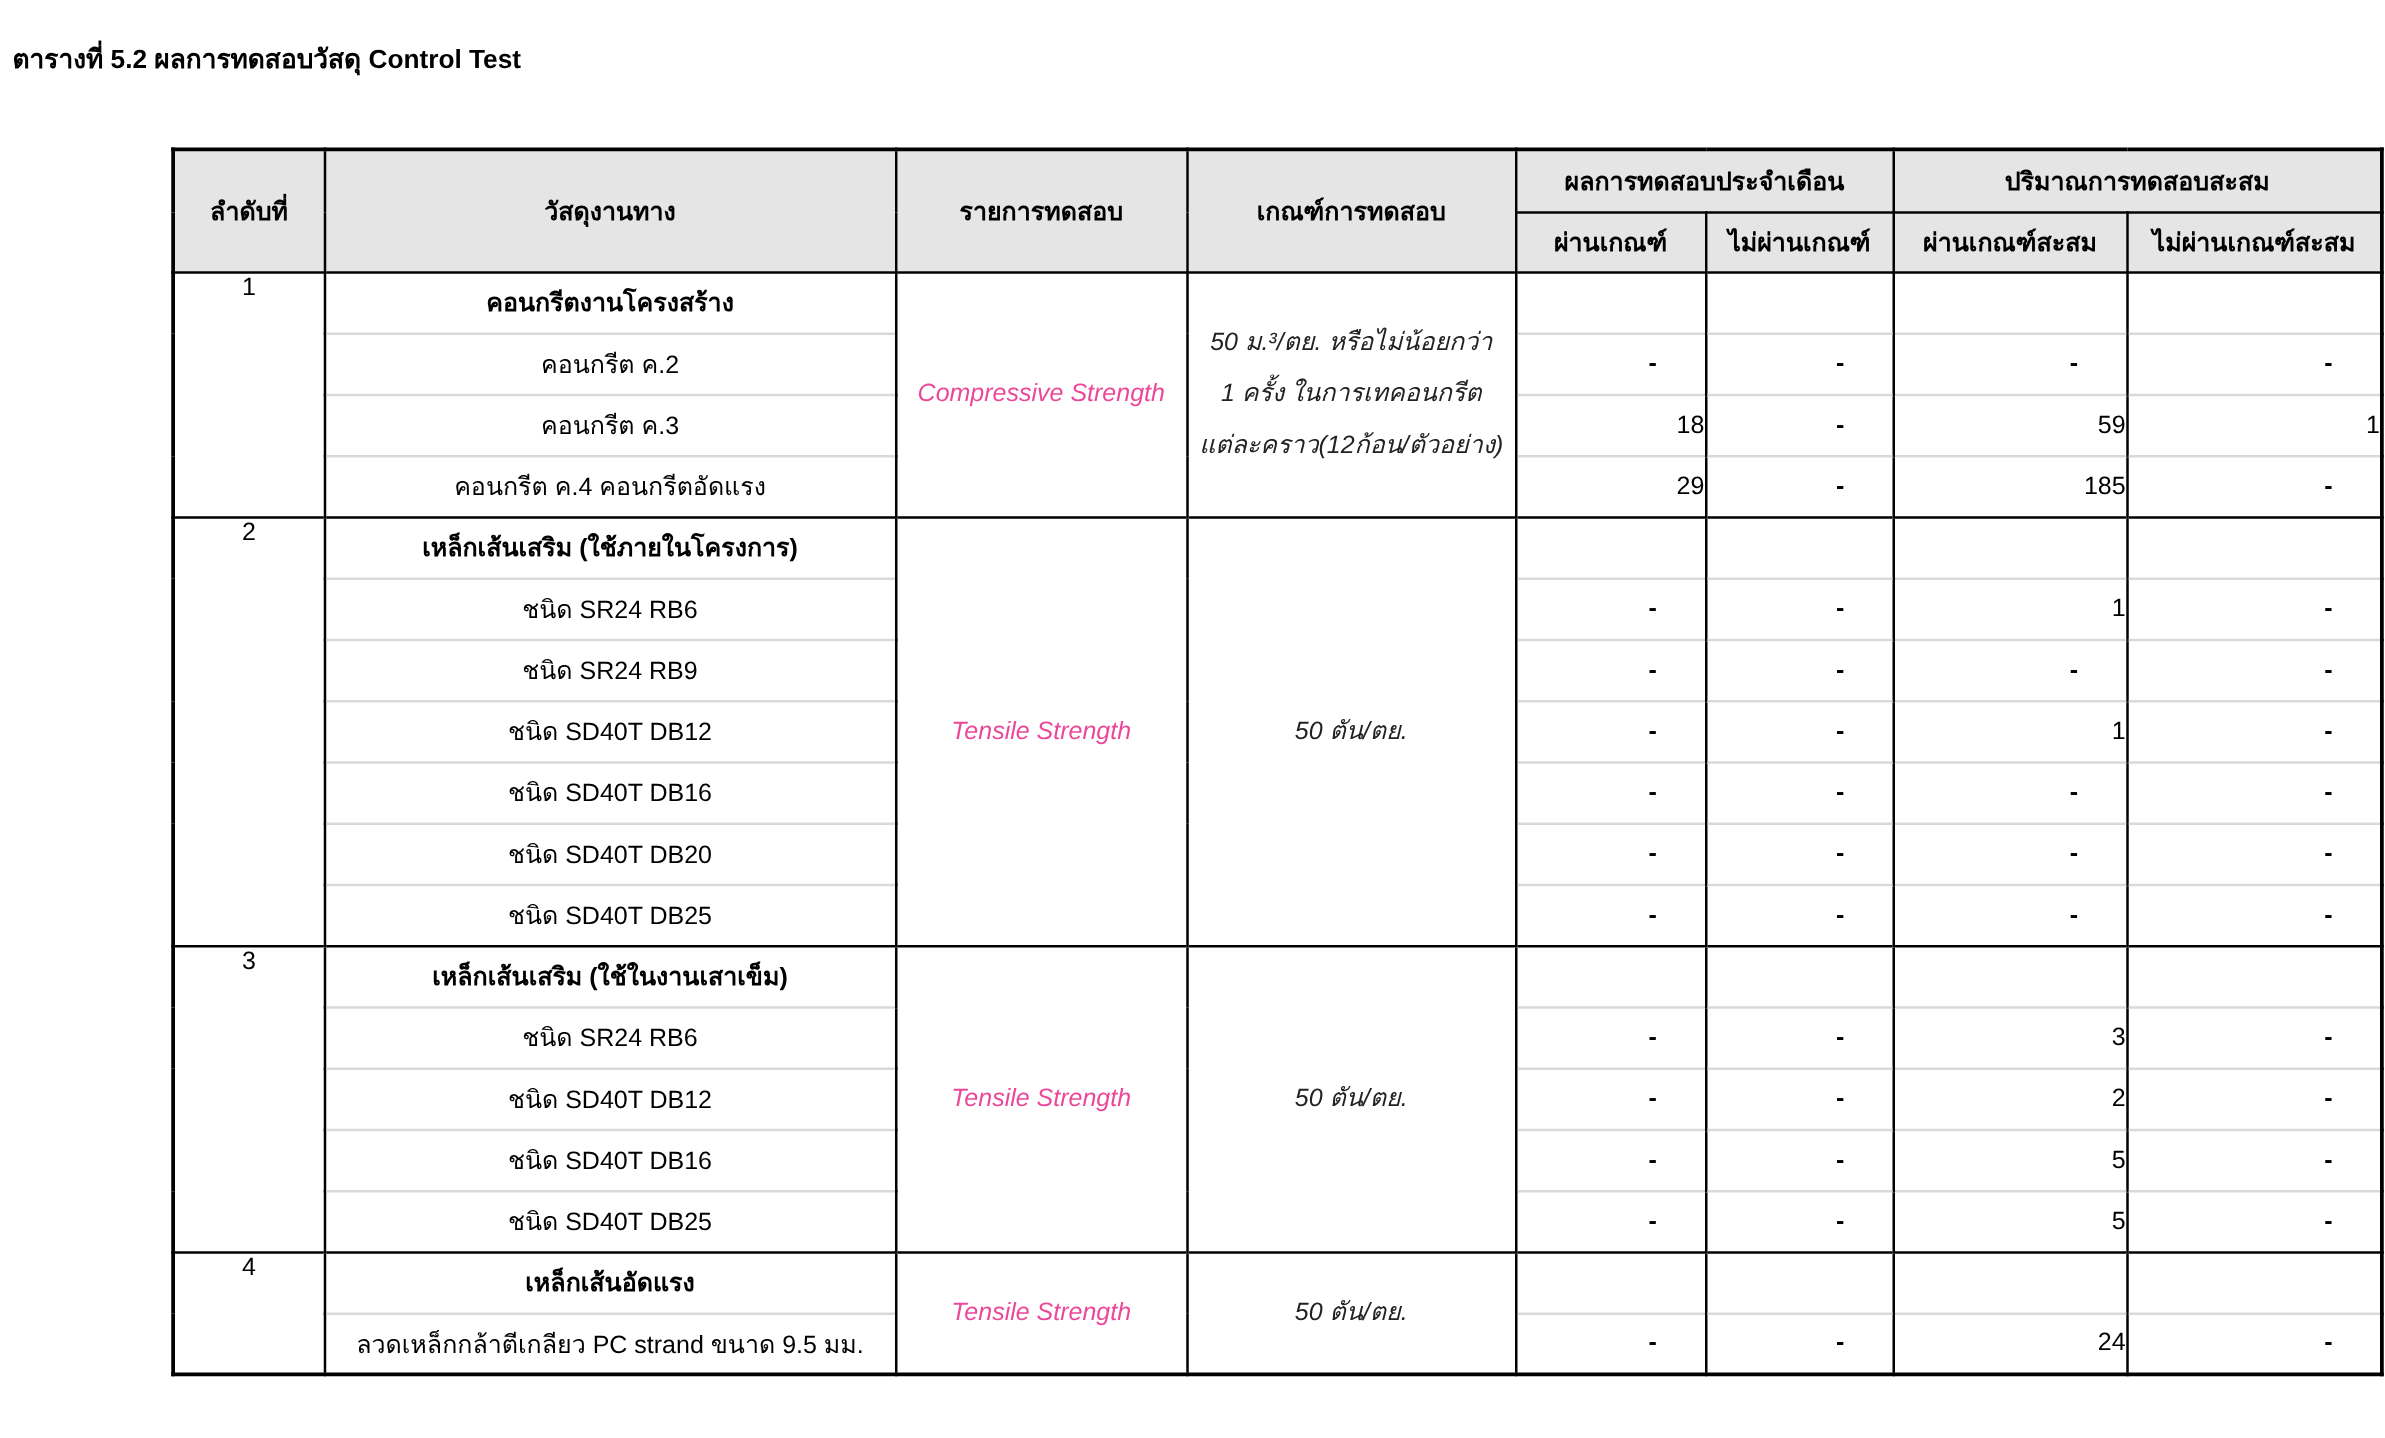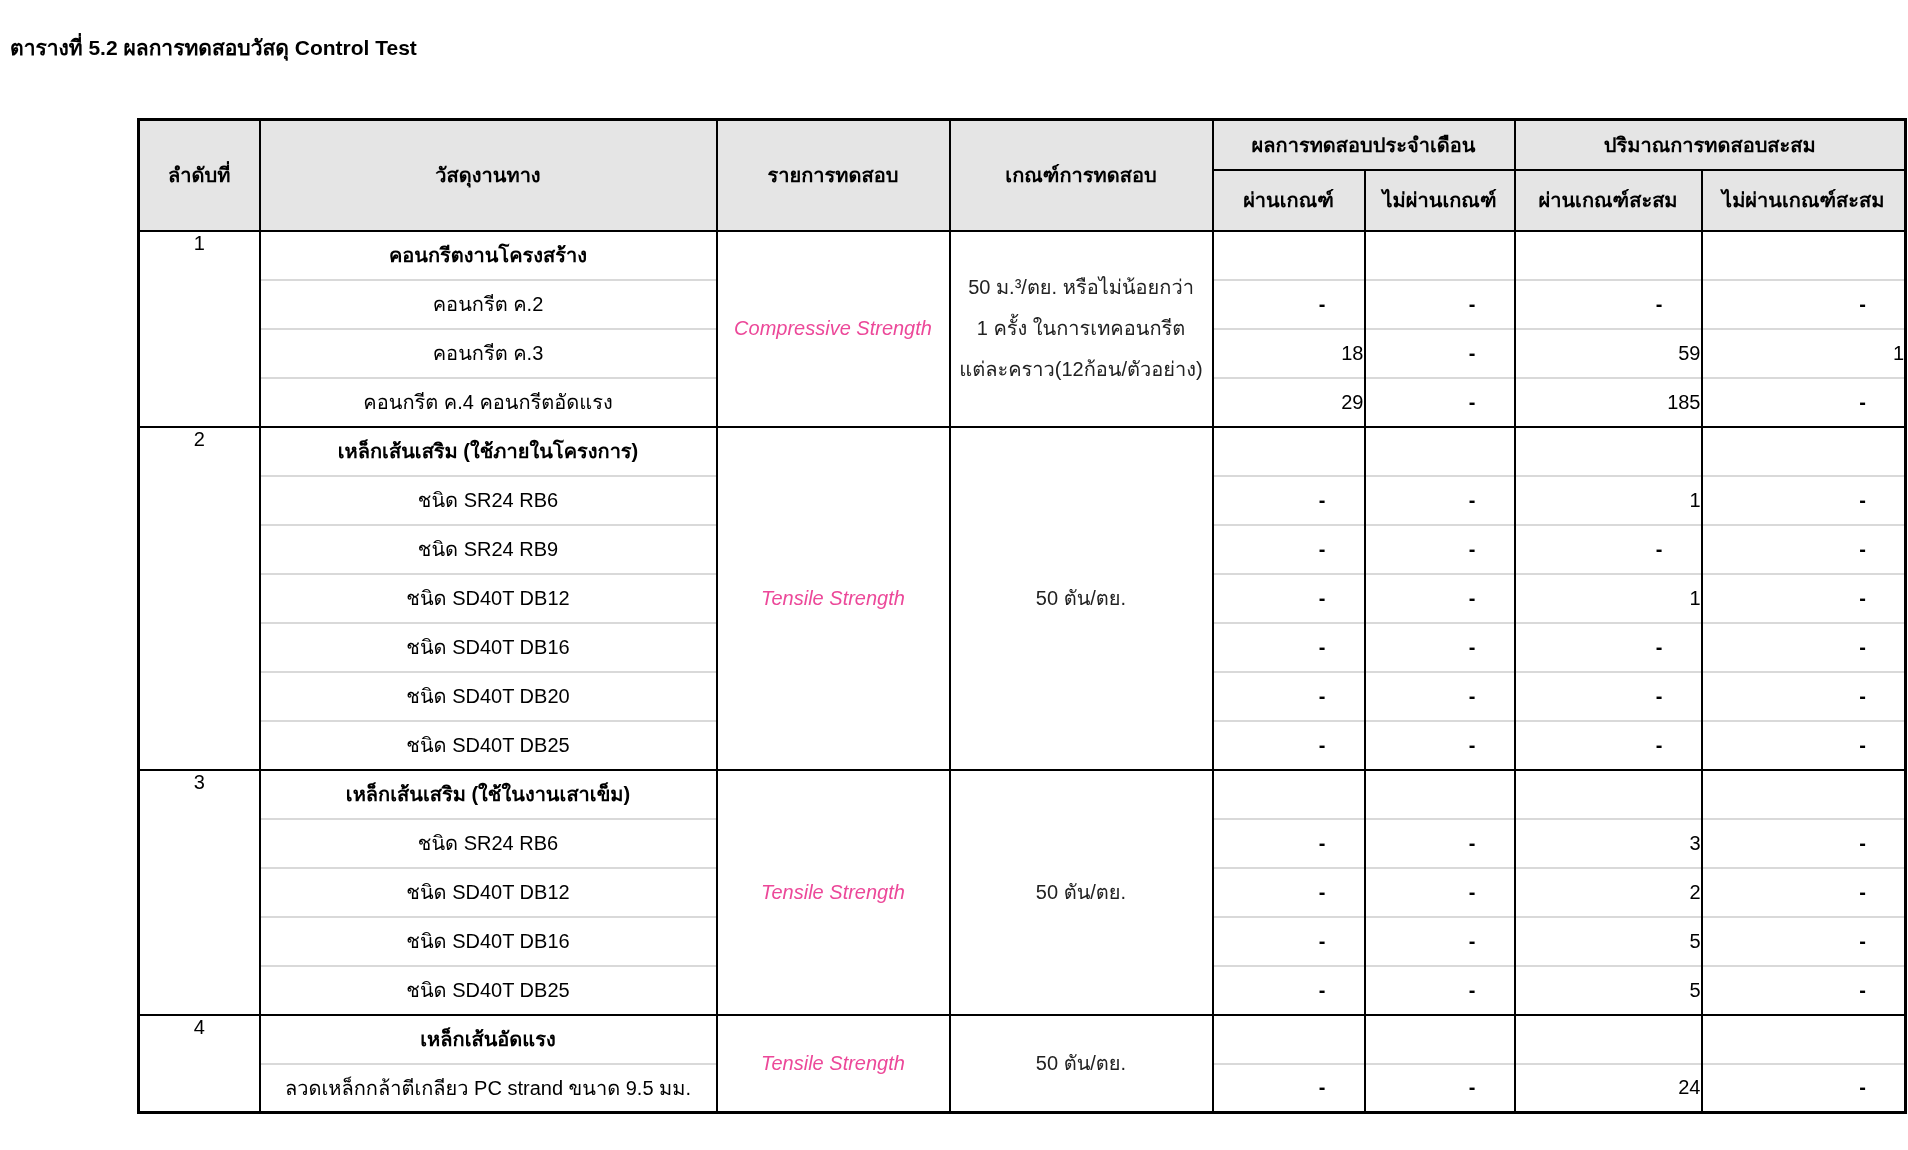--- a/index.html
+++ b/index.html
@@ -36,21 +36,21 @@
     background: #e5e5e5;
     font-weight: bold;
     font-size: 20px;
     text-align: center;
     vertical-align: middle;
     border-top: 2px solid #000;
     border-bottom: 2px solid #000;
     padding: 0 4px;
   }
   table.ctl thead tr.h1 th { height: 50px; }
-  table.ctl thead tr.h2 th { height: 61px; }
+  table.ctl thead tr.h2 th { height: 48px; }
   
   table.ctl tbody td {
     border-top: 2px solid #d9d9d9;
     height: 49px;
     font-size: 20px;
     padding: 0;
   }
   table.ctl tbody tr.section-start td {
     border-top: 2px solid #000;
   }
@@ -69,21 +69,21 @@
     text-align: center;
     vertical-align: middle;
     color: #ec4899;
     font-style: italic;
   }
   td.crit {
     text-align: center;
     vertical-align: middle;
     color: #222;
   }
-  td.crit div { line-height: 41px; }
+  td.crit div { line-height: 41px; font-style: italic; }
   td.val {
     text-align: right;
     padding-right: 16px;
     vertical-align: middle;
   }
   td.val.dash { padding-right: 38px; font-weight: bold; }
 </style>
 </head>
 <body>
 

